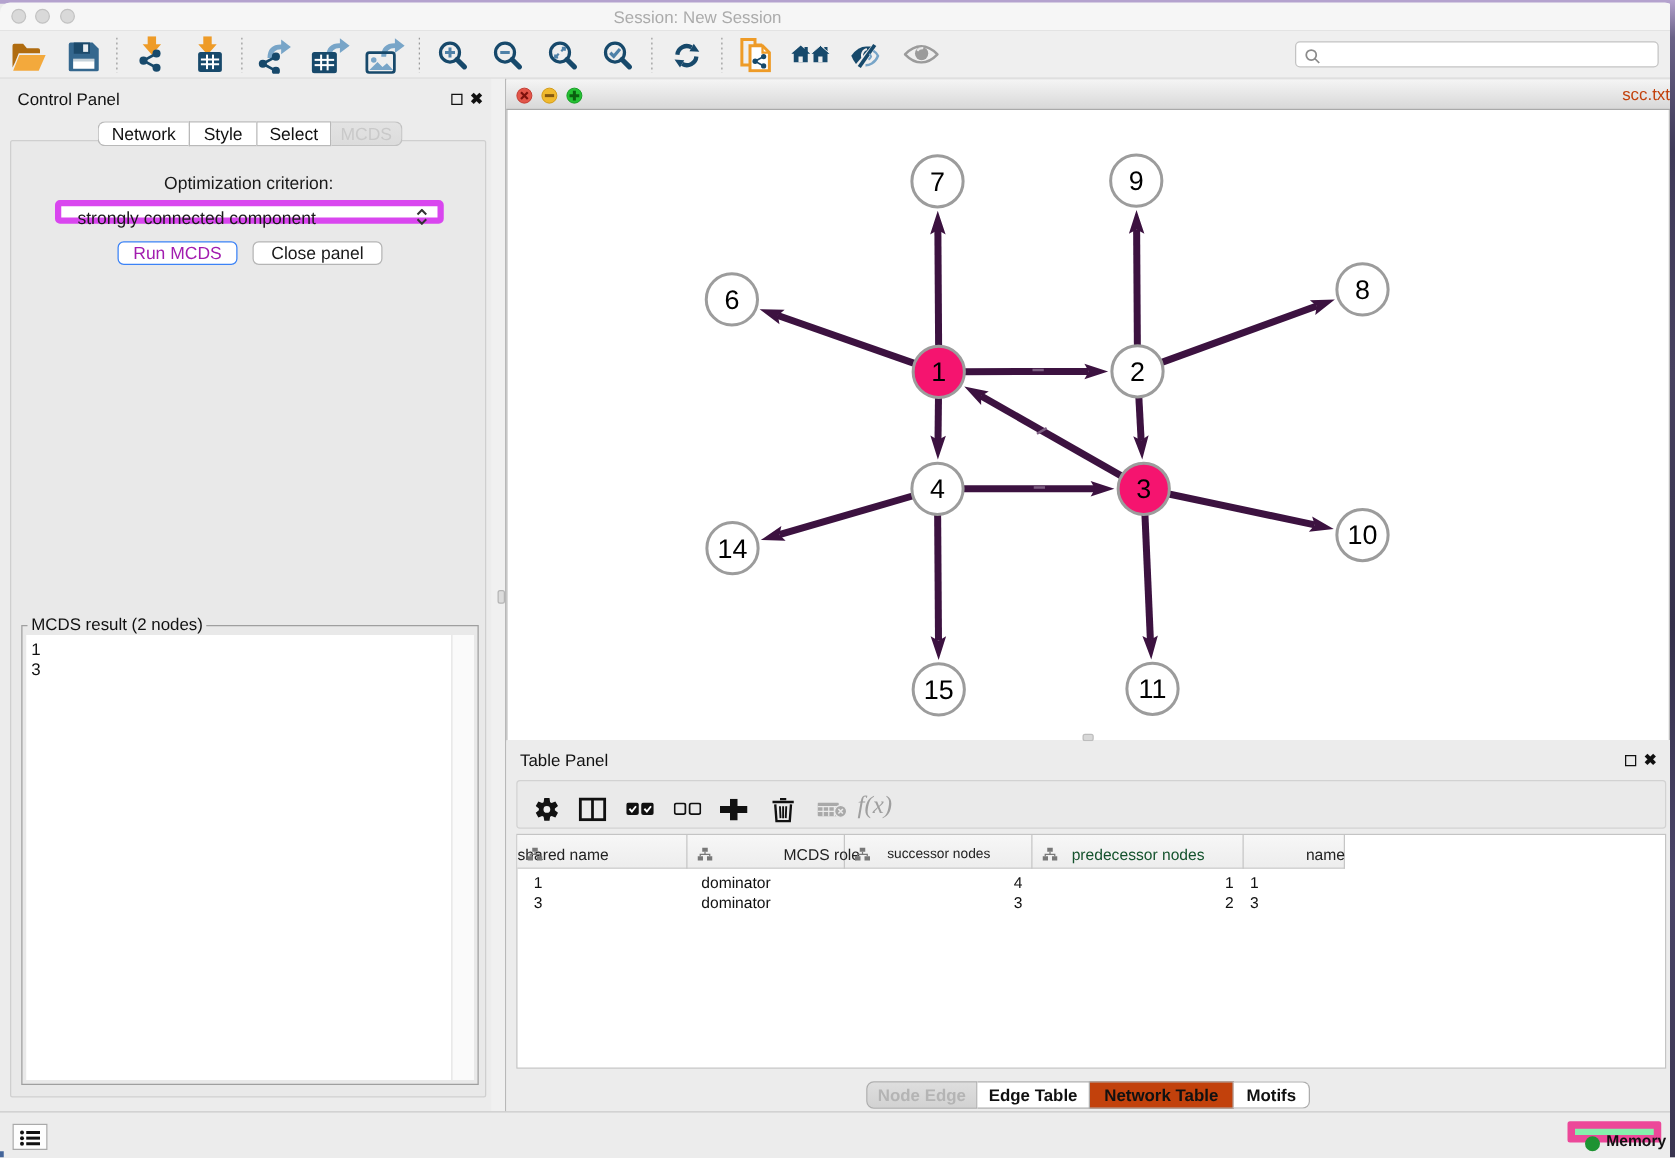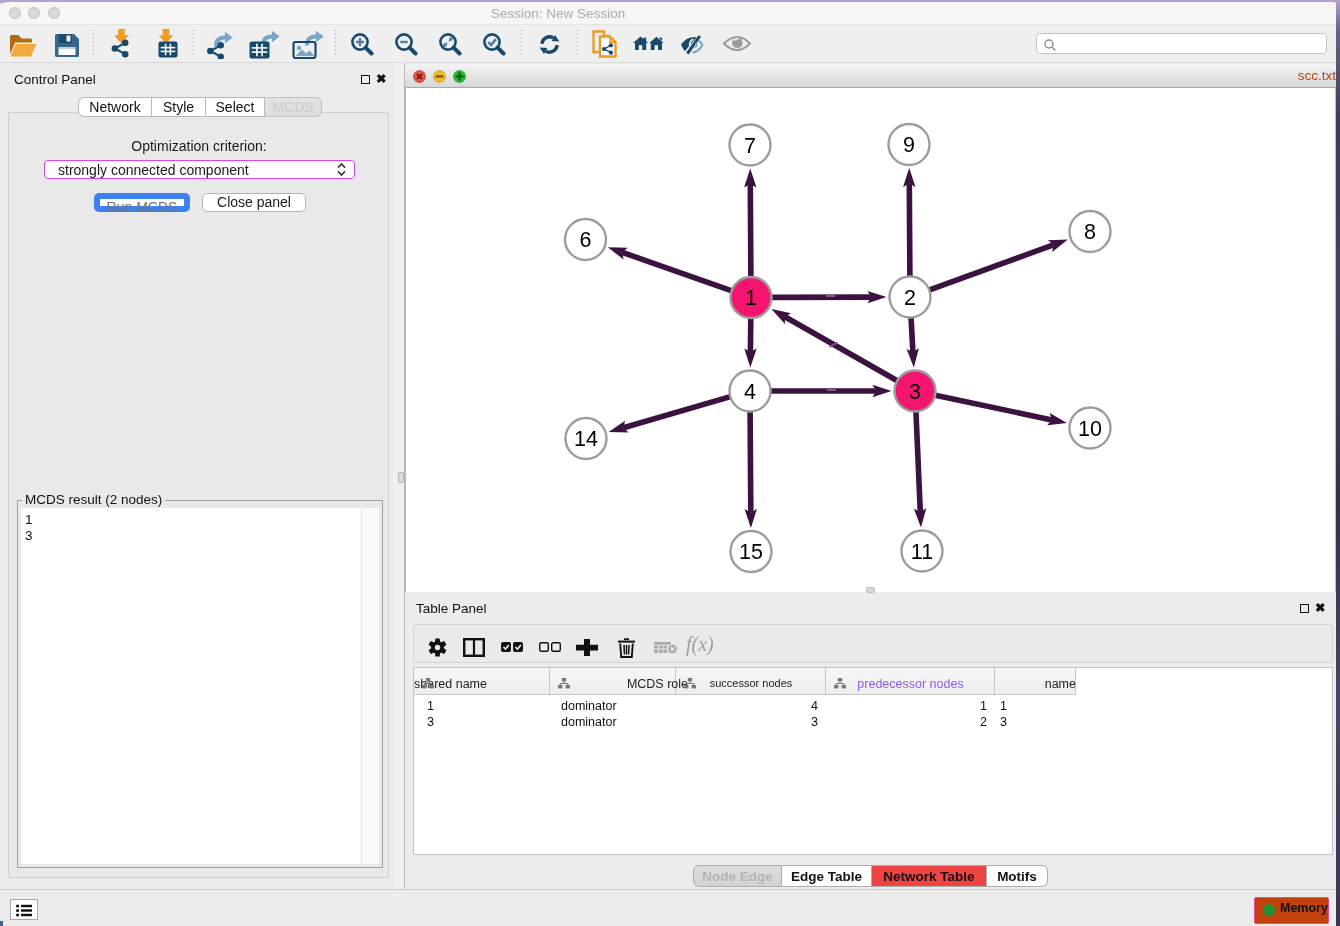--- a/index.html
+++ b/index.html
@@ -148,28 +148,28 @@
 <div class="abs" style="left:8px;top:112px;width:381px;height:766px;background:#e9e9e9;border:1px solid #cfcfcf;border-radius:2px"></div>
 
 <div class="abs" style="left:78px;top:97px;height:20px;display:flex;font-size:14px">
 <div style="width:73px;background:#fff;border:1px solid #b9b9b9;border-right:none;border-radius:6px 0 0 6px;text-align:center;line-height:19px;color:#111">Network</div>
 <div style="width:54px;background:#fff;border:1px solid #b9b9b9;border-right:none;text-align:center;line-height:19px;color:#111">Style</div>
 <div style="width:60px;background:#fff;border:1px solid #b9b9b9;text-align:center;line-height:19px;color:#111">Select</div>
 <div style="width:57px;background:linear-gradient(#e3e3e3,#dcdcdc);border:1px solid #c2c2c2;border-left:none;border-radius:0 6px 6px 0;text-align:center;line-height:19px;color:#c9c9c9">MCDS</div>
 </div>
 
 <div class="abs" style="left:0;top:138px;width:398px;text-align:center;font-size:14px;color:#1a1a1a">Optimization criterion:</div>
-<div class="abs" style="left:44px;top:160px;width:311px;height:19px;background:#fff;border:1px solid #d946ef;border-radius:4px">
+<div class="abs" style="left:44px;top:160px;width:311px;height:19px;background:#fff;border:5px solid #d946ef;border-radius:4px">
   <div style="position:absolute;left:13px;top:1px;font-size:14px;color:#1a1a1a">strongly connected component</div>
   <svg width="11" height="13" viewBox="0 0 11 13" style="position:absolute;right:7px;top:2px">
       <path d="M2 4.6 L5.5 1 L9 4.6" fill="none" stroke="#333" stroke-width="1.6"></path>
       <path d="M2 8.4 L5.5 12 L9 8.4" fill="none" stroke="#333" stroke-width="1.6"></path>
     </svg>
 </div>
-<div class="abs" style="left:94px;top:193px;width:96px;height:19px;background:#fff;border:6px solid #3b82f6;border-radius:5px;text-align:center;font-size:14px;line-height:17px;color:#737373">Run MCDS</div>
+<div class="abs" style="left:94px;top:193px;width:96px;height:19px;background:#fff;border:1px solid #3b82f6;border-radius:5px;text-align:center;font-size:14px;line-height:17px;color:#a21caf">Run MCDS</div>
 <div class="abs" style="left:202px;top:193px;width:104px;height:19px;background:#fff;border:1px solid #b5b5b5;border-radius:5px;text-align:center;font-size:14px;line-height:17px;color:#1a1a1a">Close panel</div>
 
 <div class="abs" style="left:17px;top:500px;width:366px;height:368px;border:1px solid #9f9f9f"></div>
 <div class="abs" style="left:21px;top:508px;width:358px;height:356px;background:#fff"></div>
 <div class="abs" style="left:361px;top:508px;width:18px;height:356px;background:#fafafa;border-left:1px solid #e4e4e4"></div>
 <div class="abs" style="left:22px;top:493px;background:#e9e9e9;padding:0 3px;font-size:13.5px;color:#111;line-height:14px">MCDS result (2 nodes)</div>
 <div class="abs" style="left:25px;top:512px;font-size:13.5px;color:#111;line-height:15.5px">1<br>3</div>
 
 <div class="abs" style="left:393px;top:63px;width:12px;height:827px;background:#f0f0f0;border-right:1px solid #b8b8b8"></div>
 <div class="abs" style="left:398px;top:472px;width:6px;height:11px;background:#dcdcdc;border:1px solid #b5b5b5;border-radius:2px"></div>
@@ -315,21 +315,21 @@
     </svg>
     <div style="position:absolute;left:262px;top:0;width:150px;height:27px;border-right:1px solid #c6c6c6"></div>
     <div style="position:absolute;left:262px;top:8.5px;width:150px;text-align:center;font-size:11px;color:#222">successor nodes</div>
     <svg style="position:absolute;left:270px;top:10px" width="12" height="11" viewBox="0 0 12 11">
 <rect x="3.8" y="0" width="4.4" height="3.4" fill="#787878"></rect>
 <rect x="0" y="7" width="4.4" height="3.4" fill="#787878"></rect>
 <rect x="7.6" y="7" width="4.4" height="3.4" fill="#787878"></rect>
 <path d="M6 3.4 V5.5 M2.2 7 V5.5 H9.8 V7" fill="none" stroke="#787878" stroke-width="1"></path>
     </svg>
     <div style="position:absolute;left:412px;top:0;width:169px;height:27px;border-right:1px solid #c6c6c6"></div>
-    <div style="position:absolute;left:412px;top:8.5px;width:169px;text-align:center;font-size:12.5px;color:#8b5cf6">predecessor nodes</div>
+    <div style="position:absolute;left:412px;top:8.5px;width:169px;text-align:center;font-size:12.5px;color:#14532d">predecessor nodes</div>
     <svg style="position:absolute;left:420px;top:10px" width="12" height="11" viewBox="0 0 12 11">
 <rect x="3.8" y="0" width="4.4" height="3.4" fill="#787878"></rect>
 <rect x="0" y="7" width="4.4" height="3.4" fill="#787878"></rect>
 <rect x="7.6" y="7" width="4.4" height="3.4" fill="#787878"></rect>
 <path d="M6 3.4 V5.5 M2.2 7 V5.5 H9.8 V7" fill="none" stroke="#787878" stroke-width="1"></path>
     </svg>
     <div style="position:absolute;left:581px;top:0;width:81px;height:27px;border-right:1px solid #c6c6c6"></div>
     <div style="position:absolute;left:581px;top:8.5px;width:81px;text-align:right;font-size:12.5px;color:#222">name</div>
     <div style="position:absolute;left:13px;top:31px;font-size:12.5px;color:#111">1</div>
     <div style="position:absolute;left:147px;top:31px;font-size:12.5px;color:#111">dominator</div>
@@ -339,34 +339,34 @@
     <div style="position:absolute;left:13px;top:47px;font-size:12.5px;color:#111">3</div>
     <div style="position:absolute;left:147px;top:47px;font-size:12.5px;color:#111">dominator</div>
     <div style="position:absolute;left:262px;top:47px;width:142px;text-align:right;font-size:12.5px;color:#111">3</div>
     <div style="position:absolute;left:412px;top:47px;width:161px;text-align:right;font-size:12.5px;color:#111">2</div>
     <div style="position:absolute;left:586px;top:47px;font-size:12.5px;color:#111">3</div>
 </div>
 
 <div class="abs" style="left:693px;top:865px;height:22px;display:flex;font-size:13.5px;font-weight:bold">
 <div style="width:89px;background:linear-gradient(#dedede,#d2d2d2);border:1px solid #adadad;border-radius:6px 0 0 6px;text-align:center;line-height:21px;color:#b4b4b4">Node Edge</div>
 <div style="width:90px;background:#fff;border:1px solid #adadad;border-left:none;text-align:center;line-height:21px;color:#111">Edge Table</div>
-<div style="width:115px;background:#ef4444;border:1px solid #adadad;border-left:none;text-align:center;line-height:21px;color:#111">Network Table</div>
+<div style="width:115px;background:#c2410c;border:1px solid #adadad;border-left:none;text-align:center;line-height:21px;color:#111">Network Table</div>
 <div style="width:61px;background:#fff;border:1px solid #adadad;border-left:none;border-radius:0 6px 6px 0;text-align:center;line-height:21px;color:#111">Motifs</div>
 </div>
 
 <div class="abs" style="left:0;top:889px;width:1340px;height:37px;background:#ececec;border-top:1px solid #c9c9c9"></div>
 <div class="abs" style="left:10px;top:899px;width:28px;height:21px;background:#fdfdfd;border:1px solid #a9a9a9">
 <svg width="16" height="13" viewBox="0 0 16 13" style="position:absolute;left:5px;top:3.5px">
 <circle cx="1.6" cy="2" r="1.6" fill="#111"></circle>
       <rect x="5" y="0.8" width="11" height="2.4" fill="#111"></rect>
 <circle cx="1.6" cy="6.5" r="1.6" fill="#111"></circle>
       <rect x="5" y="5.3" width="11" height="2.4" fill="#111"></rect>
 <circle cx="1.6" cy="11" r="1.6" fill="#111"></circle>
       <rect x="5" y="9.8" width="11" height="2.4" fill="#111"></rect>
 </svg>
 </div>
-<div class="abs" style="left:1254px;top:897px;width:75px;height:27px;background:#c2410c;border:1px solid #ec4899;border-radius:2px">
+<div class="abs" style="left:1254px;top:897px;width:75px;height:17px;background:#86efac;border:6px solid #ec4899;border-radius:2px">
 <div style="position:absolute;left:8px;top:5.5px;width:12px;height:12px;border-radius:50%;background:#1d9332"></div>
 <div style="position:absolute;left:25px;top:3px;font-size:12.5px;font-weight:bold;color:#111">Memory</div>
 </div>
 
 <div class="abs" style="left:1336px;top:0;width:4px;height:926px;background:linear-gradient(#b4a2ce 0px,#6a6287 30px,#3f3a58 120px,#47415f 300px,#34304a 500px,#4a4468 700px,#3a3550 926px)"></div>
 <div class="abs" style="left:0;top:921px;width:3px;height:5px;background:#44659a"></div>
 
 </body></html>

